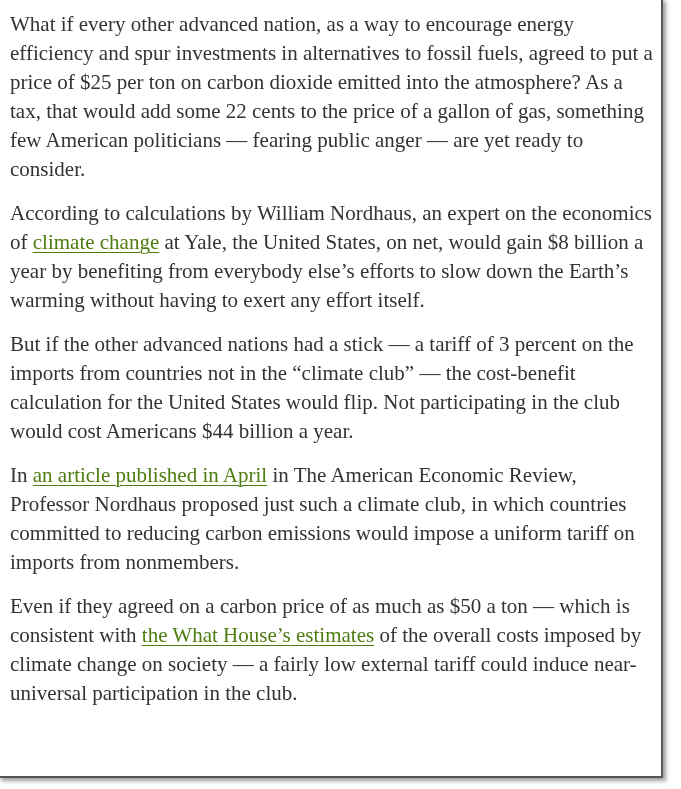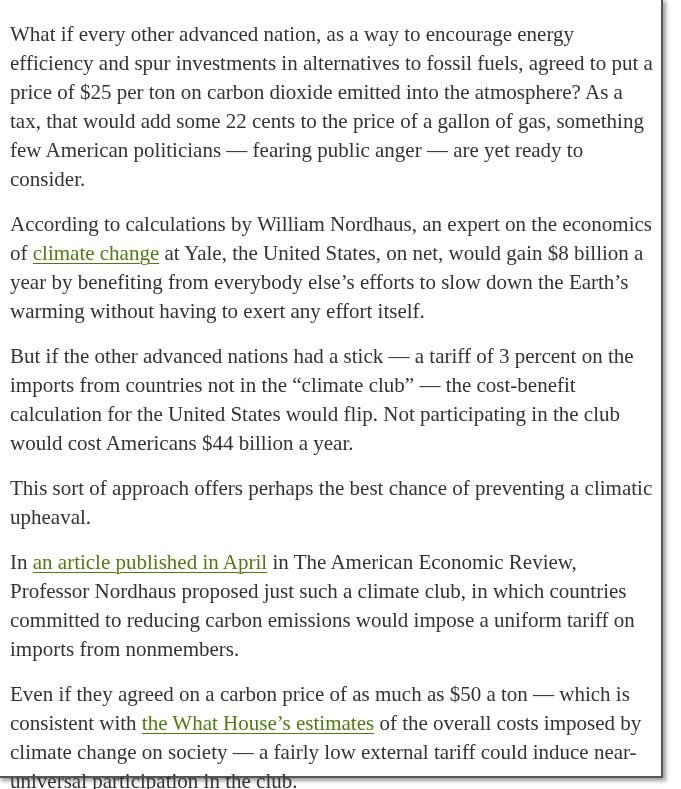--- a/index.html
+++ b/index.html
@@ -24,21 +24,21 @@
     box-shadow: 3px 3px 4px rgba(0,0,0,0.38);
   }
   .article-body {
     box-sizing: border-box;
     padding: 4px 8px 0 10px;
     color: #333333;
     font-size: 21px;
     line-height: 29px;
   }
   .article-body p {
-    margin: 16px 0 15px 0;
+    margin: 6px 0 15px 0;
     font-family: Liberation Serif, serif;
   }
   a.inline-link {
     color: #4d7c0f;
     text-decoration: underline;
     text-underline-offset: 3px;
     text-decoration-thickness: 1px;
     cursor: pointer;
   }
 </style>
@@ -47,20 +47,19 @@
 
 <div class="sheet">
   <article class="article-body">
 
     <p><span>What if every other advanced nation, as a way to encourage energy efficiency and spur investments in alternatives to fossil fuels, agreed to put a price of $25 per ton on carbon dioxide emitted into the atmosphere? As a tax, that would add some 22 cents to the price of a gallon of gas, something few American politicians — fearing public anger — are yet ready to consider.</span></p>
 
     <p><span>According to calculations by William Nordhaus, an expert on the economics of </span><a class="inline-link">climate change</a><span> at Yale, the United States, on net, would gain $8 billion a year by benefiting from everybody else’s efforts to slow down the Earth’s warming without having to exert any effort itself.</span></p>
 
     <p><span>But if the other advanced nations had a stick — a tariff of 3 percent on the imports from countries not in the “climate club” — the cost-benefit calculation for the United States would flip. Not participating in the club would cost Americans $44 billion a year.</span></p>
 
-    <p><span>This sort of approach offers perhaps the best chance of preventing a climatic upheaval.</span></p>
 
     <p><span>In </span><a class="inline-link">an article published in April</a><span> in The American Economic Review, Professor Nordhaus proposed just such a climate club, in which countries committed to reducing carbon emissions would impose a uniform tariff on imports from nonmembers.</span></p>
 
     <p><span>Even if they agreed on a carbon price of as much as $50 a ton — which is consistent with </span><a class="inline-link">the What House’s estimates</a><span> of the overall costs imposed by climate change on society — a fairly low external tariff could induce near-universal participation in the club.</span></p>
 
   </article>
 </div>
 
 </body></html>

